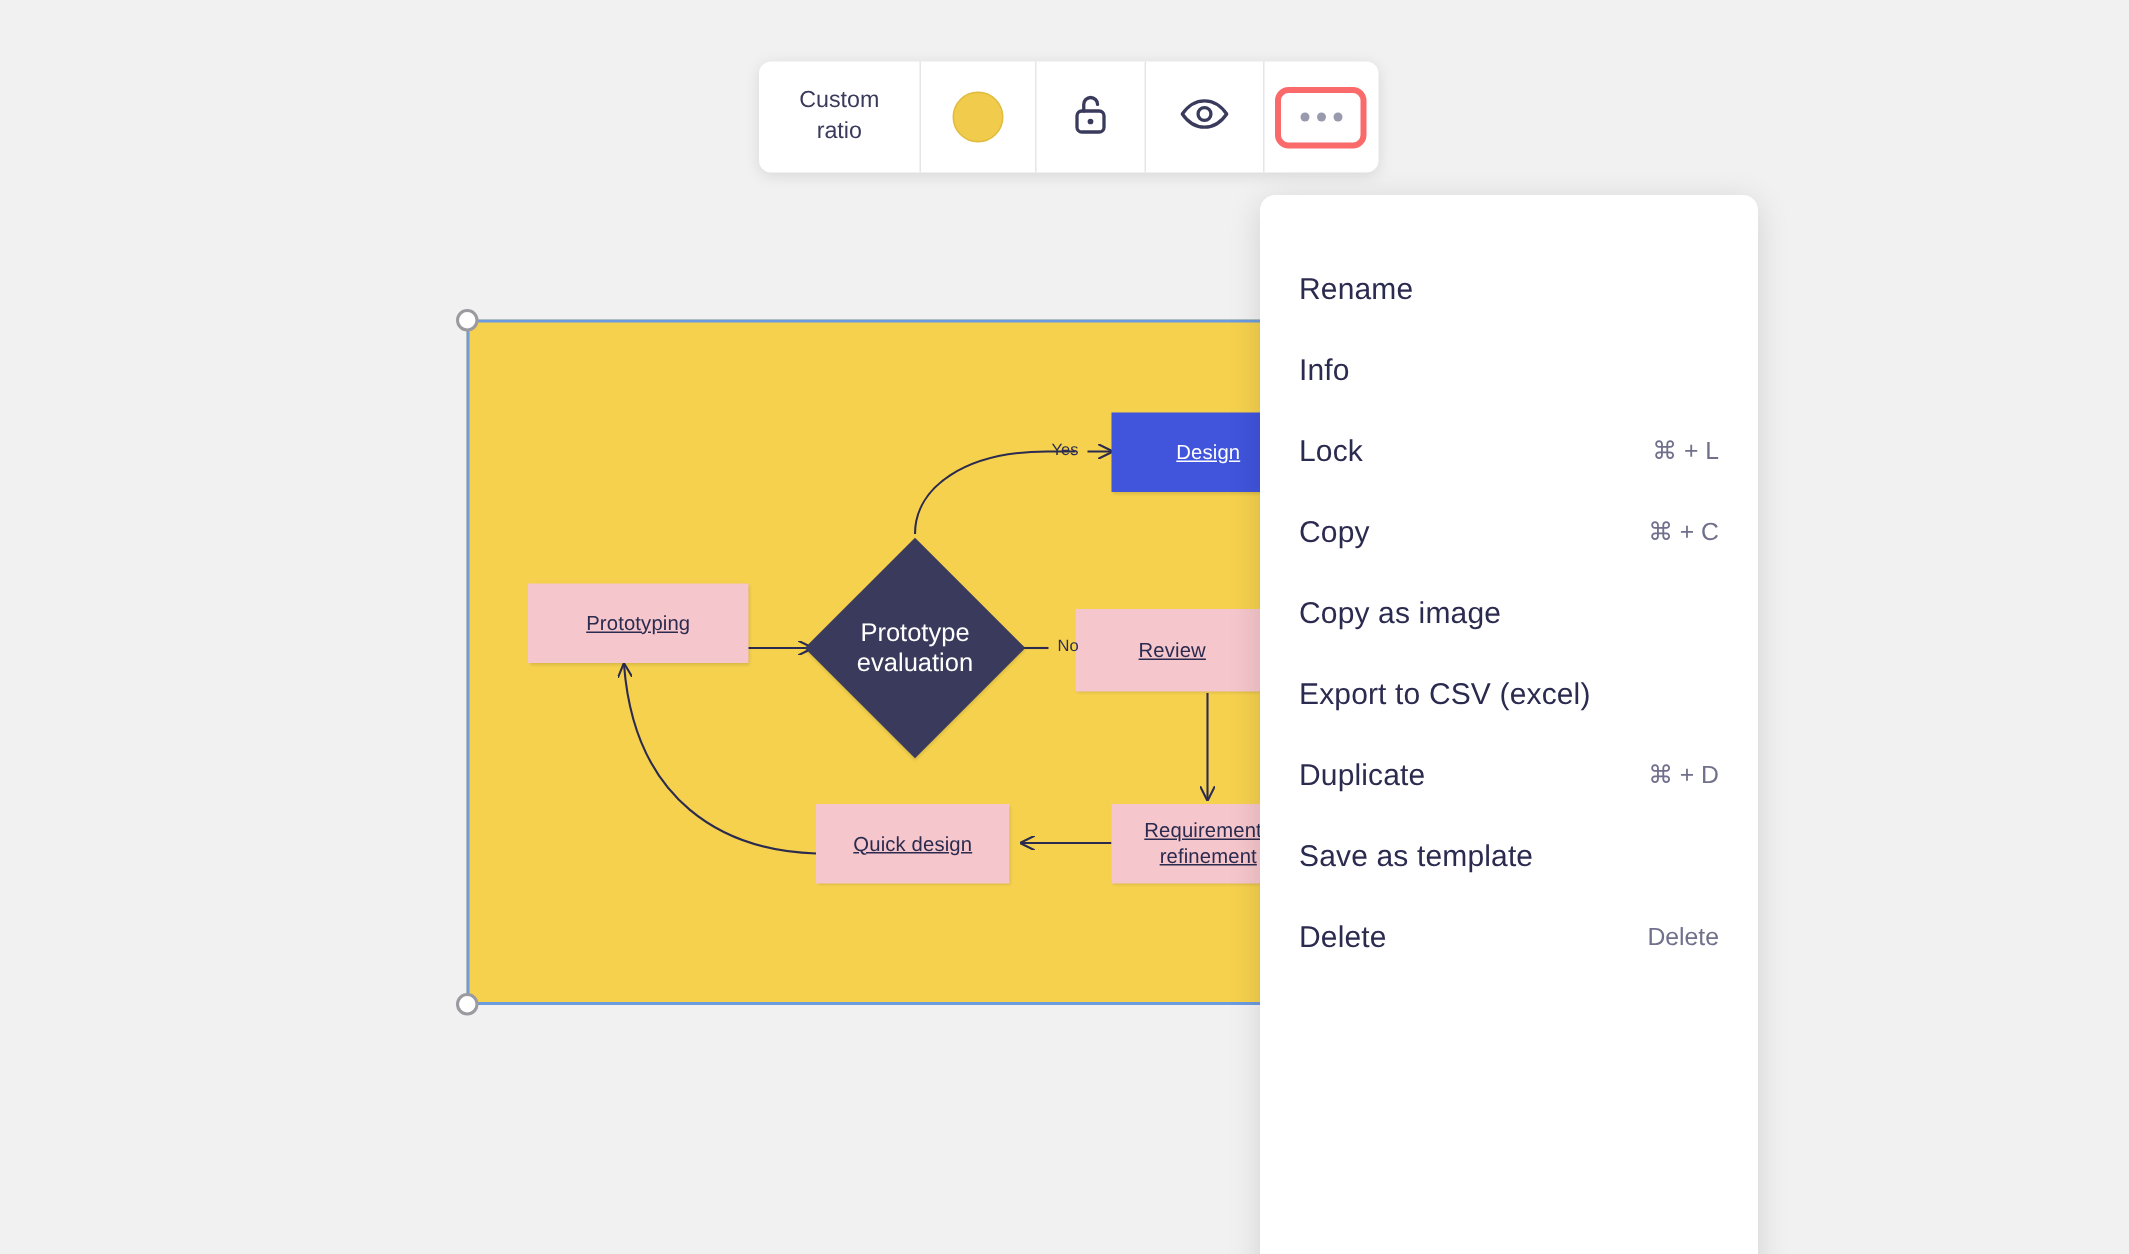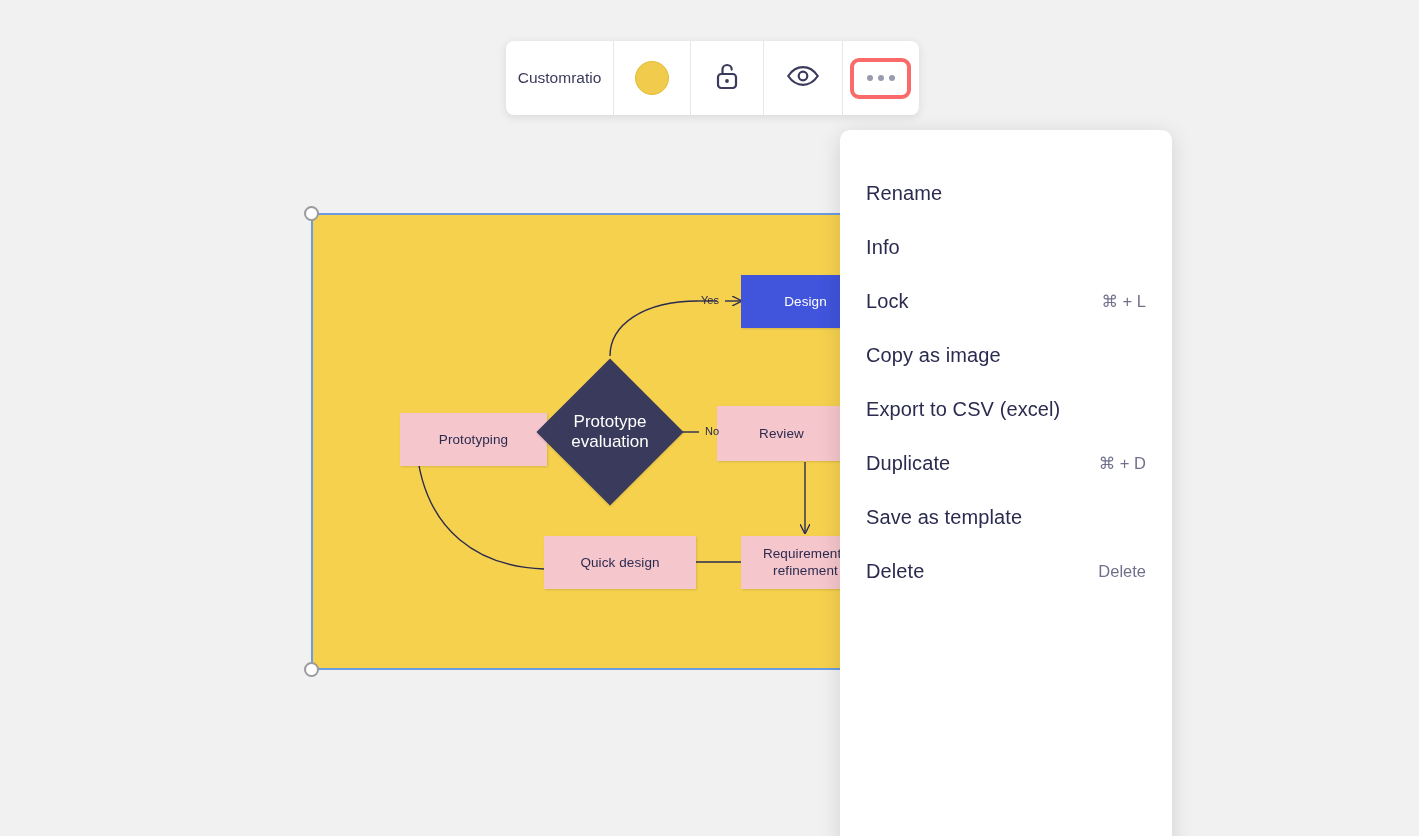--- a/index.html
+++ b/index.html
@@ -64,20 +64,21 @@
     display: flex;
     align-items: center;
     justify-content: center;
     text-align: center;
     font-family: "Liberation Sans", sans-serif;
     font-size: 13.5px;
     line-height: 1.18;
     letter-spacing: 0.1px;
     z-index: 3;
     white-space: nowrap;
+    text-decoration: underline;
   }
   .node-rect { box-shadow: 1px 1px 2px rgba(0,0,0,0.12); }
   .node-pink  { background: #F5C6CB; color: #2B2B50; }
   .node-blue  { background: #4054DC; color: #FFFFFF; }
 
   .diamond-wrap {
     position: absolute;
     z-index: 3;
   }
   .diamond-shape {
@@ -137,21 +138,21 @@
     bottom: 0;
     width: 1px;
     background: #E6E6EA;
   }
   #tb-ratio {
     width: 107px;
     color: #3A3A5C;
     font-size: 15.5px;
     line-height: 1.35;
     text-align: center;
-    flex-direction: row;
+    flex-direction: column;
   }
   #tb-color { width: 77px; }
   .color-swatch {
     width: 34px;
     height: 34px;
     border-radius: 50%;
     background: #F0CB4C;
     border: 1px solid #E1BC3C;
     box-sizing: border-box;
   }
@@ -250,21 +251,21 @@
           <path d="M 368 217 L 386 217" fill="none" stroke="#2B2B50" stroke-width="1.4"></path>
           <path d="M 411 217 L 429 217" fill="none" stroke="#2B2B50" stroke-width="1.4" marker-end="url(#arrow)"></path>
 
           <path d="M 492 247 L 492 318" fill="none" stroke="#2B2B50" stroke-width="1.4" marker-end="url(#arrow)"></path>
 
           <path d="M 428 347 L 368 347" fill="none" stroke="#2B2B50" stroke-width="1.4" marker-end="url(#arrow)"></path>
 
           <path d="M 231 354 C 170 352, 110 320, 103 228" fill="none" stroke="#2B2B50" stroke-width="1.4" marker-end="url(#arrow)"></path>
         </svg>
 
-        <div class="node node-rect node-pink" style="left:39px; top:198px; width:147px; height:53px;margin-left:48px;">
+        <div class="node node-rect node-pink" style="left:39px; top:174px; width:147px; height:53px;">
           <span>Prototyping</span>
         </div>
 
         <div class="diamond-wrap" style="left:245px; top:165px; width:104px; height:104px;">
           <div class="diamond-shape"></div>
           <div class="diamond-label">Prototype
 evaluation</div>
         </div>
 
         <div class="node node-rect node-blue" style="left:428px; top:60px; width:129px; height:53px;">
@@ -273,21 +274,21 @@
 
         <div class="node node-rect node-pink" style="left:404px; top:191px; width:129px; height:55px;">
           <span>Review</span>
         </div>
 
         <div class="node node-rect node-pink" style="left:428px; top:321px; width:129px; height:53px; white-space:pre-line; line-height:1.25;">
           <span>Requirements
 refinement</span>
         </div>
 
-        <div class="node node-rect node-pink" style="left:231px; top:321px; width:152px; height:53px;">
+        <div class="node node-rect node-pink" style="left:231px; top:321px; width:129px; height:53px;">
           <span>Quick design</span>
         </div>
 
         <div class="edge-label" style="left:388px; top:79px;">Yes</div>
         <div class="edge-label" style="left:392px; top:210px;">No</div>
       </div>
     </div>
 
     <div class="resize-handle handle-tl"></div>
     <div class="resize-handle handle-bl"></div>
@@ -346,20 +347,24 @@
   <div class="menu-item">
     <span class="menu-label">Info</span>
     <span class="menu-shortcut"></span>
   </div>
 
   <div class="menu-item">
     <span class="menu-label">Lock</span>
     <span class="menu-shortcut">⌘ + L</span>
   </div>
 
+  <div class="menu-item">
+    <span class="menu-label">Copy</span>
+    <span class="menu-shortcut">⌘ + C</span>
+  </div>
 
   <div class="menu-item">
     <span class="menu-label">Copy as image</span>
     <span class="menu-shortcut"></span>
   </div>
 
   <div class="menu-item">
     <span class="menu-label">Export to CSV (excel)</span>
     <span class="menu-shortcut"></span>
   </div>

